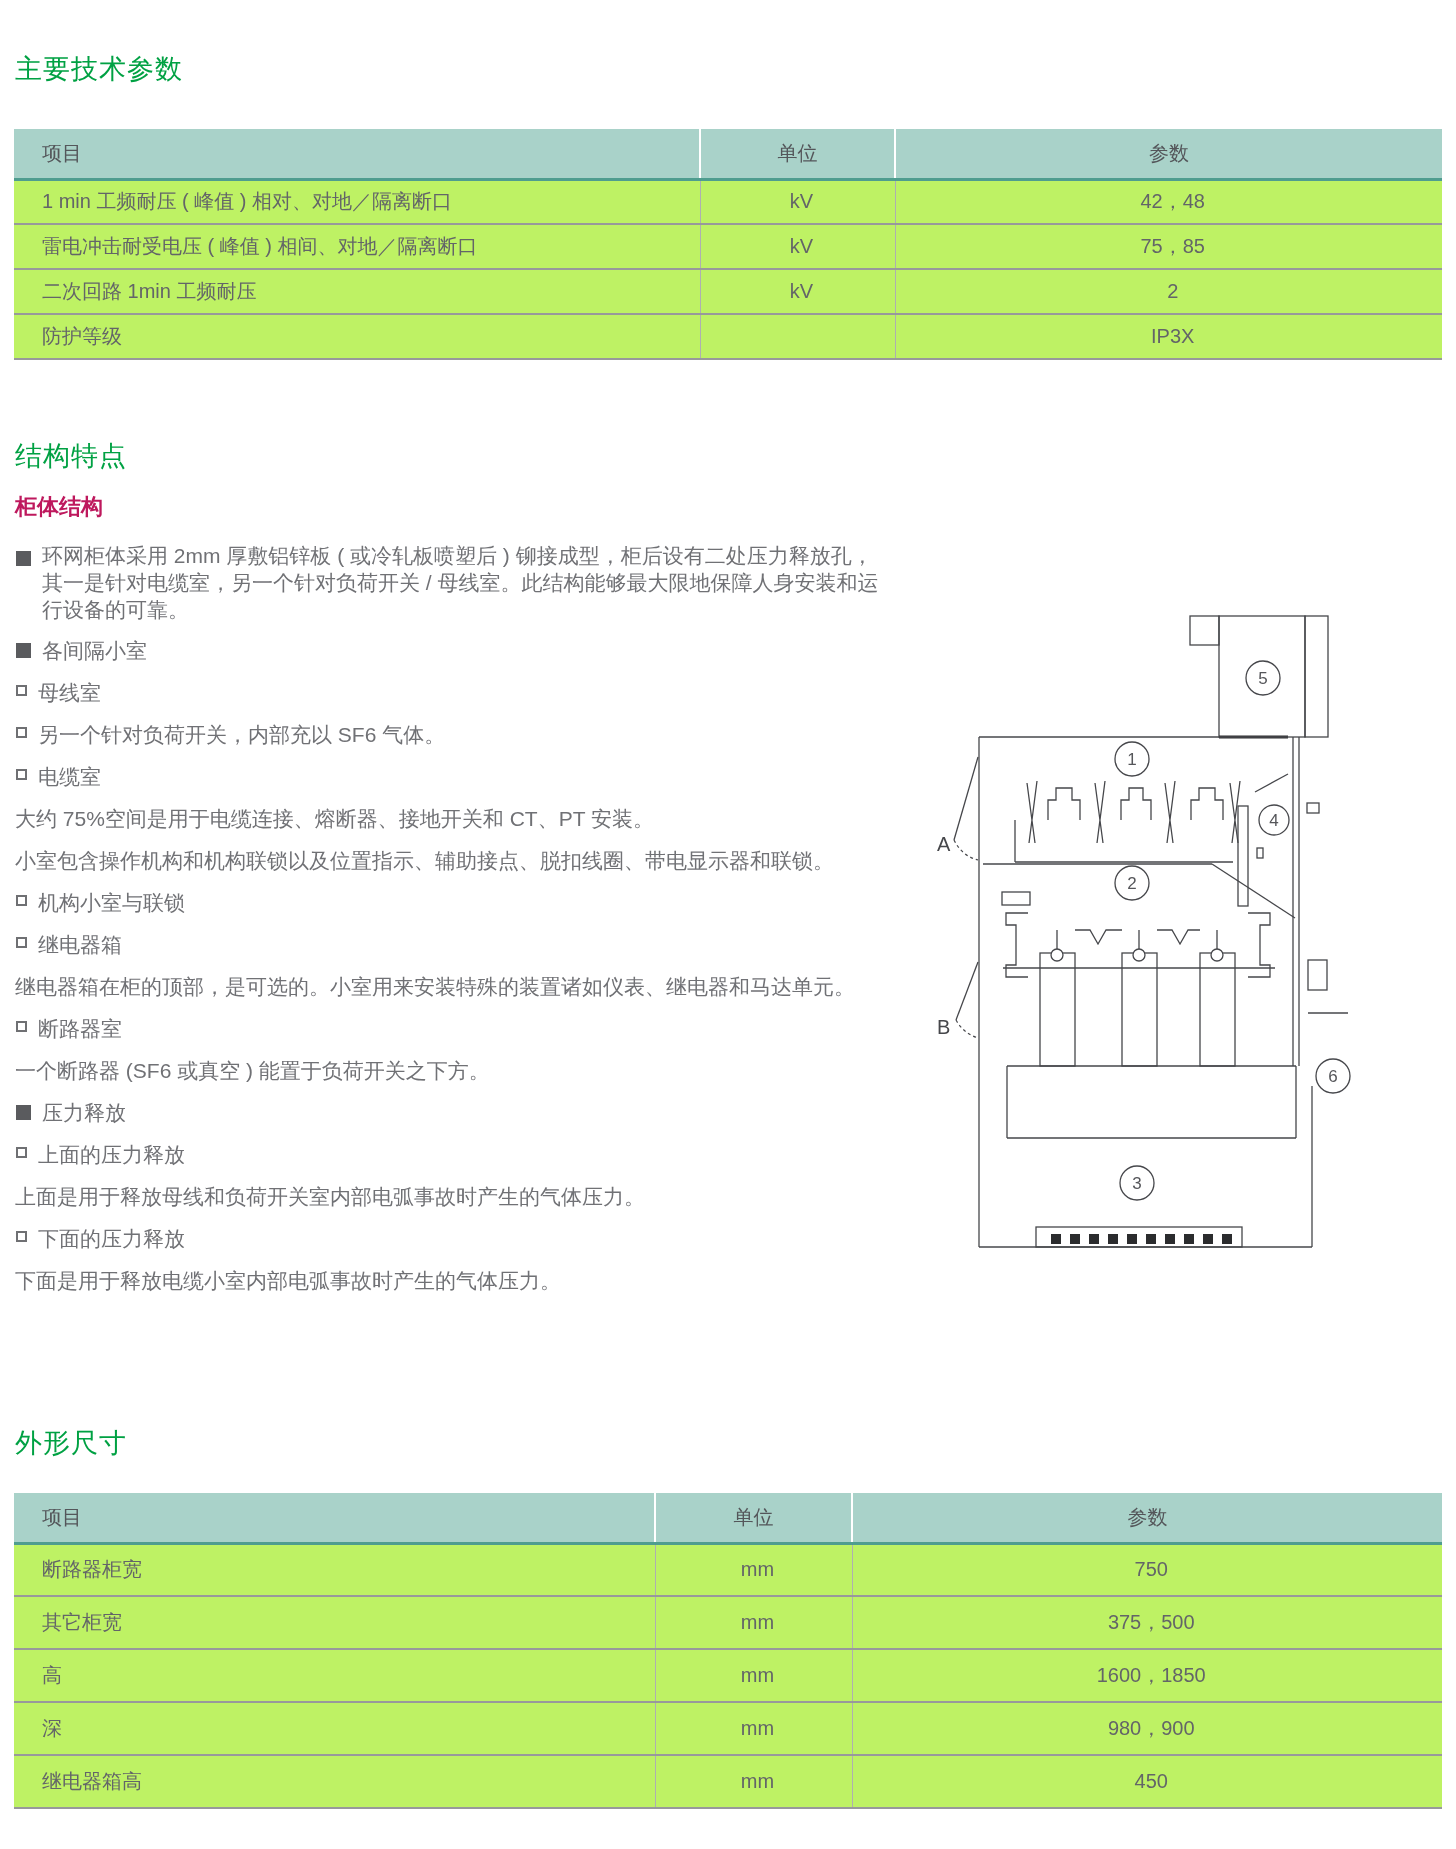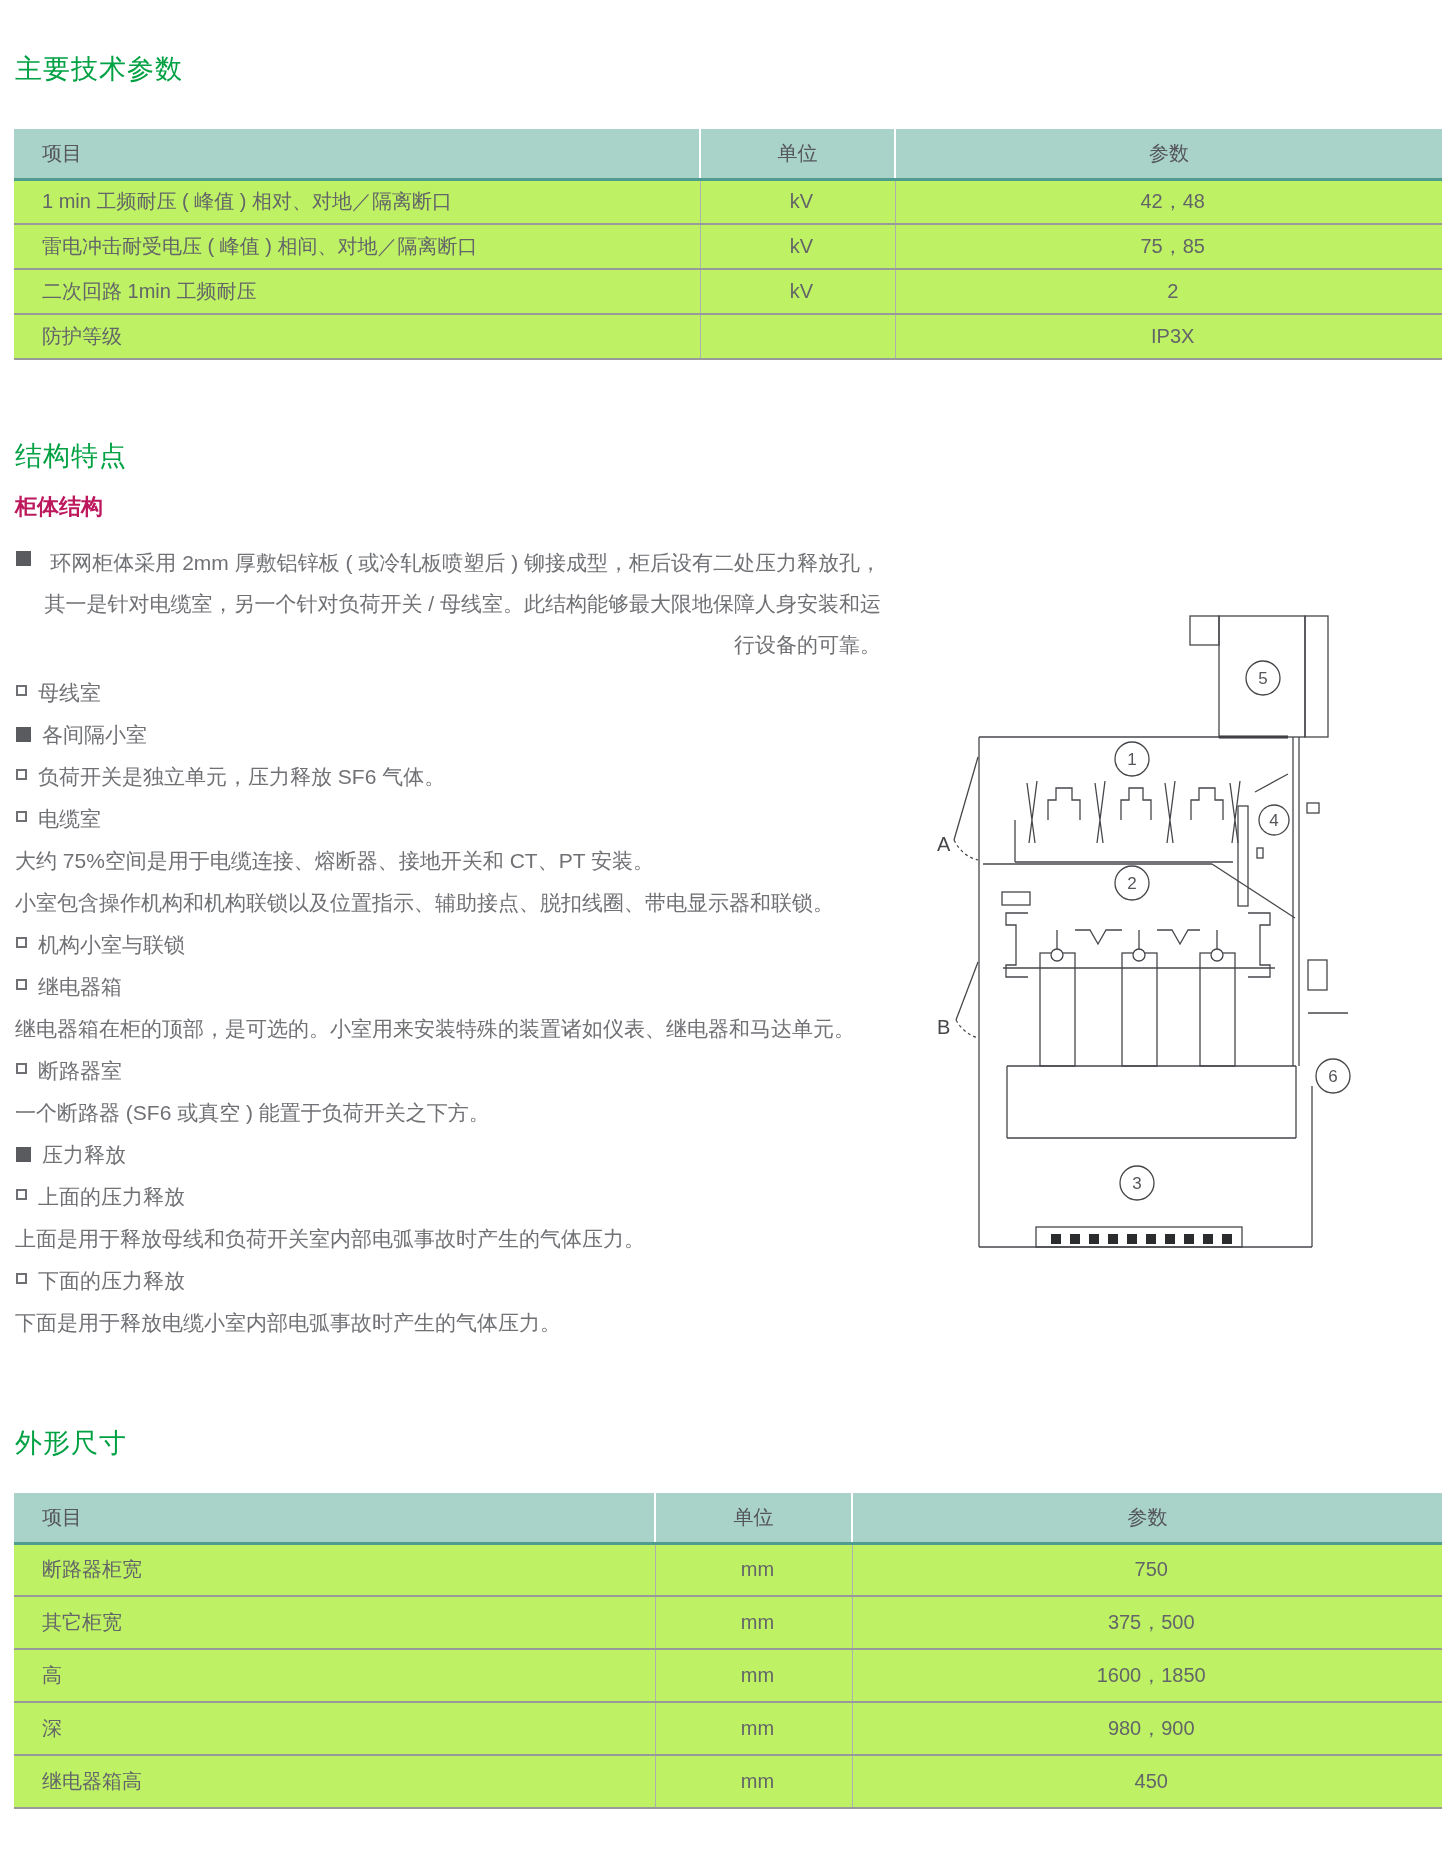--- a/index.html
+++ b/index.html
@@ -31,21 +31,21 @@
   #table2 td{height:53px;}
   table.params .c0{text-align:left;padding-left:28px;}
   table.params .c1,table.params .c2{text-align:center;}
   table.params th.c1,table.params th.c2{border-left:2px solid #ffffff;}
   table.params td.c1,table.params td.c2{border-left:1px solid var(--cell-line);padding-left:8px;}
   #table1 col.c0{width:686px;} #table1 col.c1{width:195px;} #table1 col.c2{width:547px;}
   #table2 col.c0{width:641px;} #table2 col.c1{width:197px;} #table2 col.c2{width:590px;}
 
   .feature-list{position:absolute;left:15px;top:542px;width:866px;}
   .feat{display:flex;align-items:flex-start;margin-bottom:18px;font-size:21px;line-height:24px;color:var(--body-text);}
-  .feat.wrap{line-height:41px;margin-bottom:16px;text-align:right;}
+  .feat.wrap{line-height:27px;margin-bottom:16px;}
   .bullet{flex:0 0 auto;display:inline-block;margin:4px 11px 0 1px;}
   .feat.wrap .bullet{margin-top:9px;}
   .bullet.filled{width:15px;height:15px;background:#5a5b5e;}
   .bullet.hollow{width:11px;height:11px;border:2px solid #6f7073;background:#fff;}
 
   .diagram{position:absolute;left:935px;top:600px;width:430px;height:660px;}
   .diagram svg{display:block;width:430px;height:660px;}
   .draw{stroke:var(--draw);stroke-width:1.3;fill:none;}
   .draw-thick{stroke:#2e2f31;stroke-width:3;fill:none;}
   .dash{stroke:var(--draw);stroke-width:1.2;fill:none;stroke-dasharray:3 3;}
@@ -100,30 +100,30 @@
 
   <div id="sec2-title" class="sec-title">结构特点</div>
   <div class="sub-title">柜体结构</div>
 
   <div class="feature-list">
       <div class="feat wrap">
         <span class="bullet filled"></span>
         <span>环网柜体采用 2mm 厚敷铝锌板 ( 或冷轧板喷塑后 ) 铆接成型，柜后设有二处压力释放孔，其一是针对电缆室，另一个针对负荷开关 / 母线室。此结构能够最大限地保障人身安装和运行设备的可靠。</span>
       </div>
       <div class="feat">
-        <span class="bullet hollow"></span>
-        <span>母线室</span>
-      </div>
-      <div class="feat">
         <span class="bullet filled"></span>
         <span>各间隔小室</span>
       </div>
       <div class="feat">
         <span class="bullet hollow"></span>
-        <span>负荷开关是独立单元，压力释放 SF6 气体。</span>
+        <span>母线室</span>
+      </div>
+      <div class="feat">
+        <span class="bullet hollow"></span>
+        <span>另一个针对负荷开关，内部充以 SF6 气体。</span>
       </div>
       <div class="feat">
         <span class="bullet hollow"></span>
         <span>电缆室</span>
       </div>
       <div class="feat">
         <span>大约 75%空间是用于电缆连接、熔断器、接地开关和 CT、PT 安装。</span>
       </div>
       <div class="feat">
         <span>小室包含操作机构和机构联锁以及位置指示、辅助接点、脱扣线圈、带电显示器和联锁。</span>

